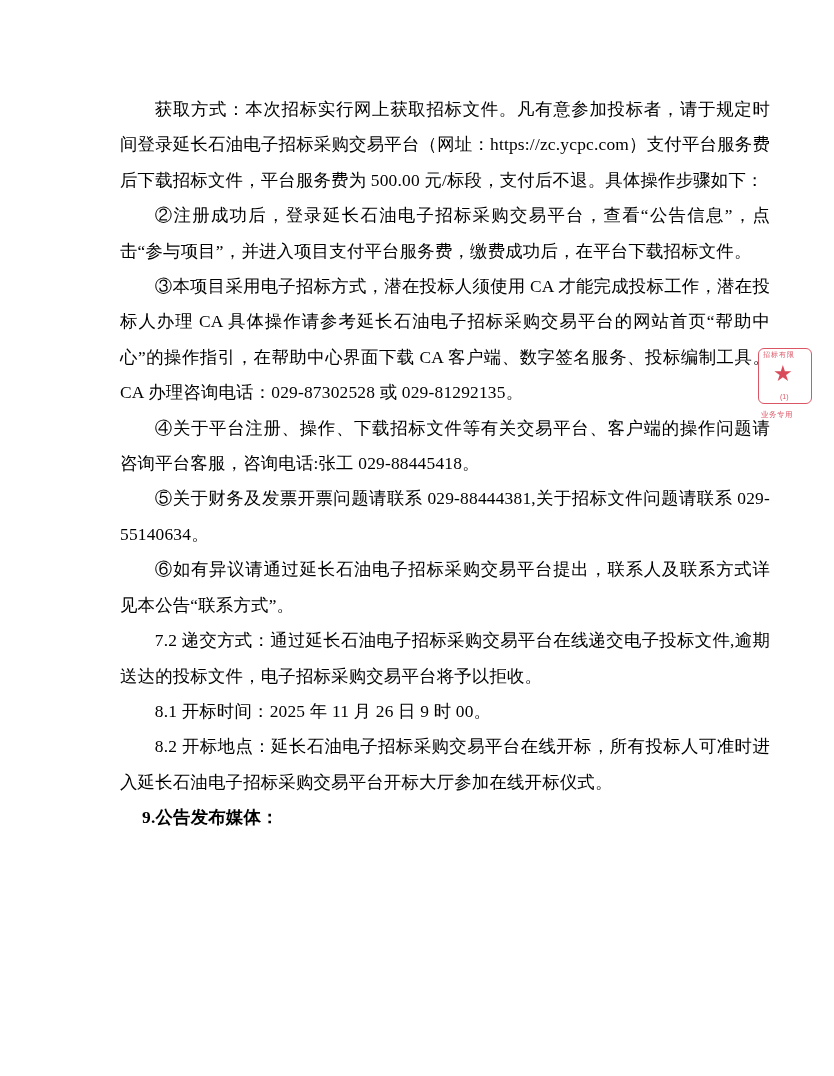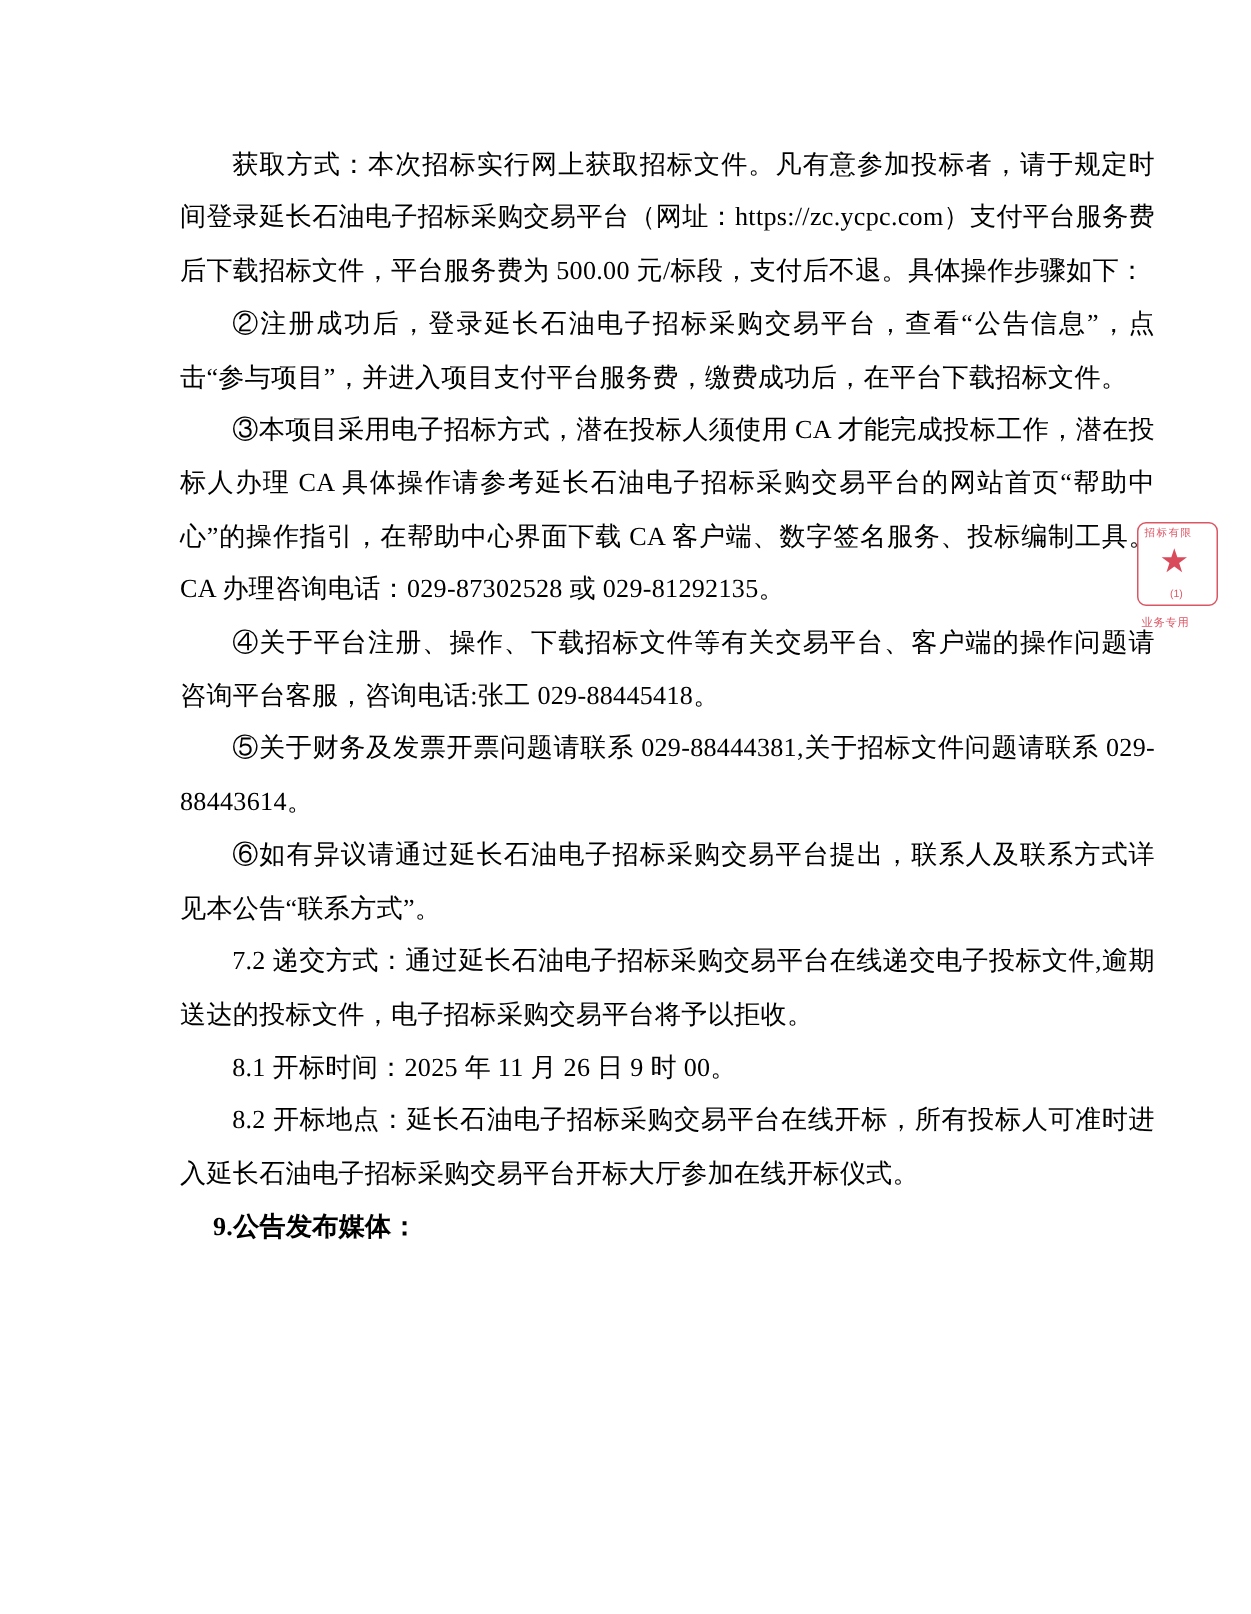--- a/index.html
+++ b/index.html
@@ -90,21 +90,21 @@
 </style>
 </head>
 <body>
 
 <div class="page">
 
   <p class="para indent">获取方式：本次招标实行网上获取招标文件。凡有意参加投标者，请于规定时间登录延长石油电子招标采购交易平台（网址：https://zc.ycpc.com）支付平台服务费后下载招标文件，平台服务费为 500.00 元/标段，支付后不退。具体操作步骤如下：</p>
   <p class="para indent">②注册成功后，登录延长石油电子招标采购交易平台，查看“公告信息”，点击“参与项目”，并进入项目支付平台服务费，缴费成功后，在平台下载招标文件。</p>
   <p class="para indent">③本项目采用电子招标方式，潜在投标人须使用 CA 才能完成投标工作，潜在投标人办理 CA 具体操作请参考延长石油电子招标采购交易平台的网站首页“帮助中心”的操作指引，在帮助中心界面下载 CA 客户端、数字签名服务、投标编制工具。CA 办理咨询电话：029-87302528 或 029-81292135。</p>
   <p class="para indent">④关于平台注册、操作、下载招标文件等有关交易平台、客户端的操作问题请咨询平台客服，咨询电话:张工 029-88445418。</p>
-  <p class="para indent">⑤关于财务及发票开票问题请联系 029-88444381,关于招标文件问题请联系 029-88443614。</p>
+  <p class="para indent">⑤关于财务及发票开票问题请联系 029-88444381,关于招标文件问题请联系 029-55140634。</p>
   <p class="para indent">⑥如有异议请通过延长石油电子招标采购交易平台提出，联系人及联系方式详见本公告“联系方式”。</p>
 
   <p class="para indent">7.2 递交方式：通过延长石油电子招标采购交易平台在线递交电子投标文件,逾期送达的投标文件，电子招标采购交易平台将予以拒收。</p>
 
   <p class="para indent">8.1 开标时间：2025 年 11 月 26 日 9 时 00。</p>
   <p class="para indent">8.2 开标地点：延长石油电子招标采购交易平台在线开标，所有投标人可准时进入延长石油电子招标采购交易平台开标大厅参加在线开标仪式。</p>
 
   <div class="heading h-indent2">
     <span>9.</span><span>公告发布媒体：</span>
   </div>

